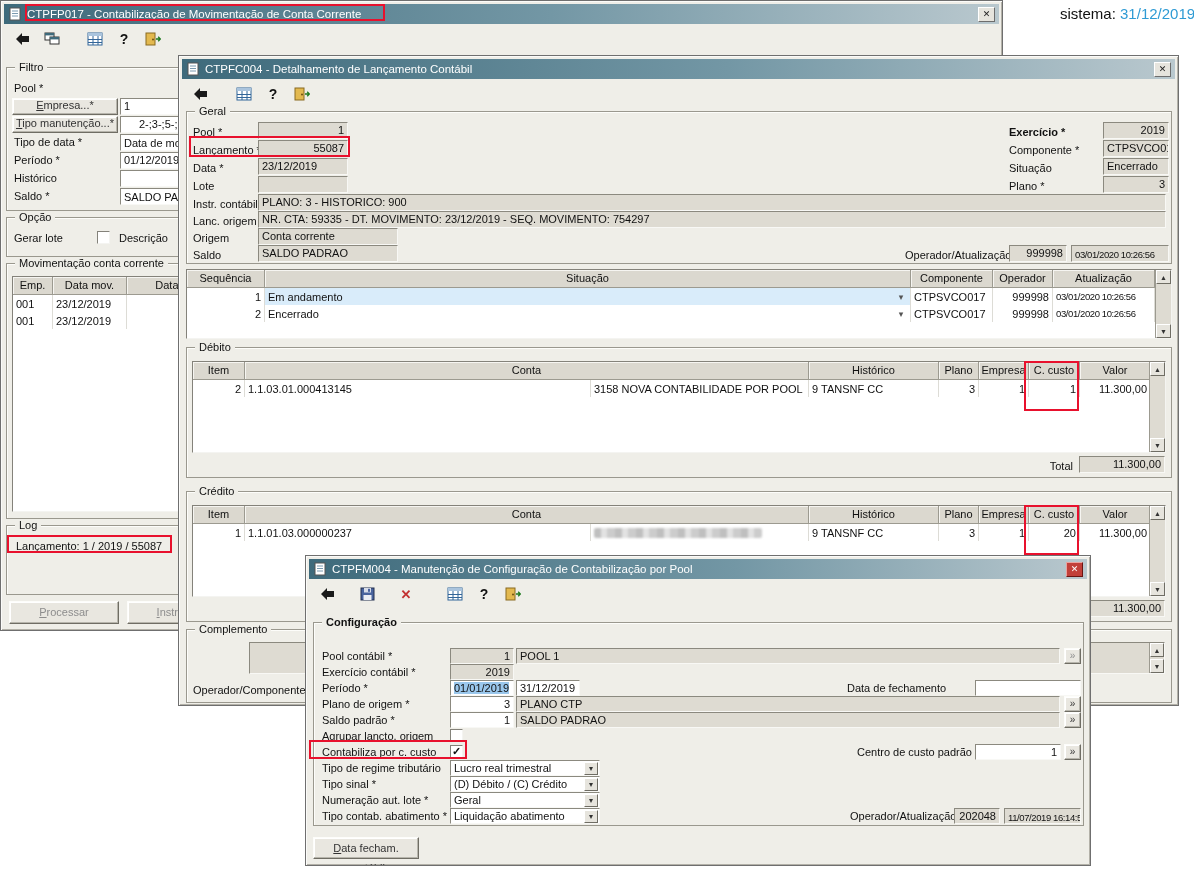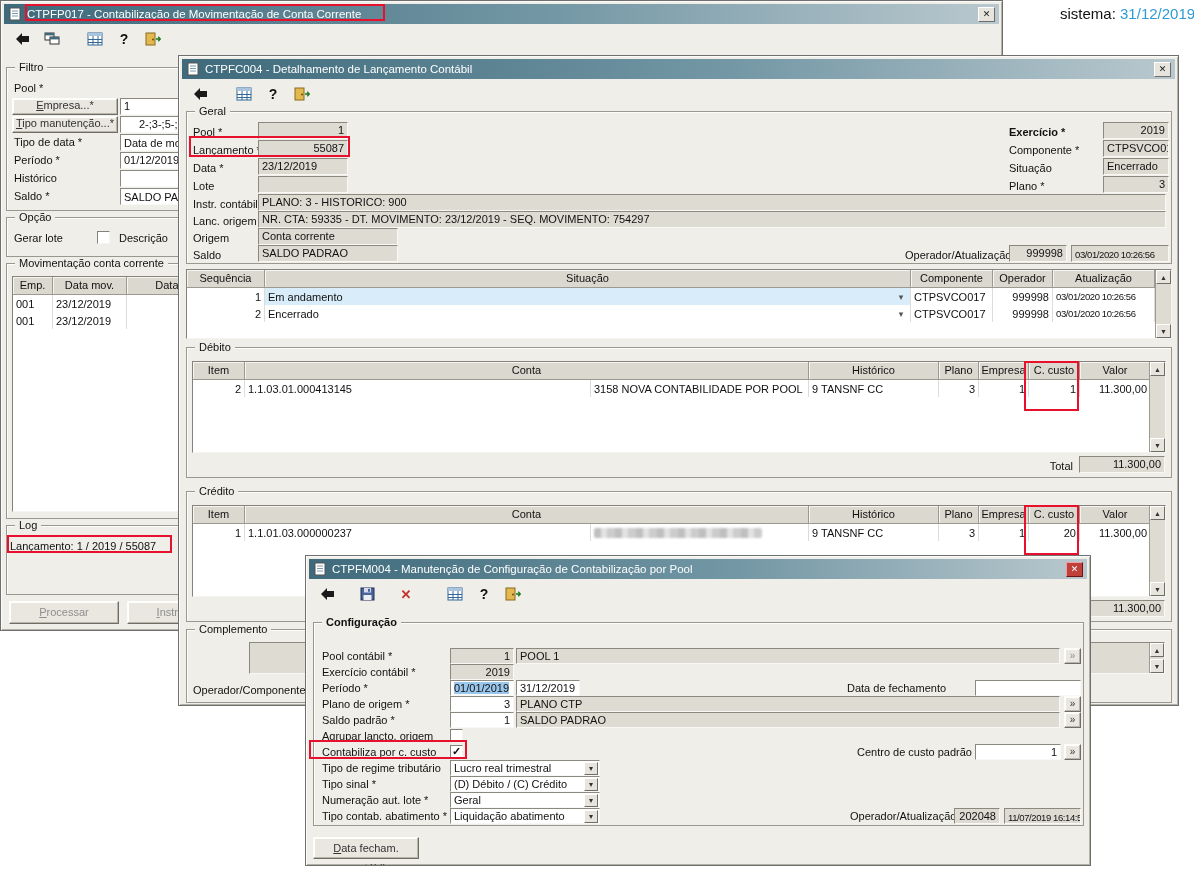--- a/index.html
+++ b/index.html
@@ -159,21 +159,21 @@
       </div>
       <div class="grow">
         <div class="gc" style="width:40px">001</div>
         <div class="gc" style="width:74px">23/12/2019</div>
       </div>
     </div>
   </div>
 
   <div class="group" style="left:5px;top:524px;width:363px;height:70px;">
     <span class="legend">Log</span>
-    <span class="lbl" style="left:3px;top:14px;">Lançamento: 1 / 2019 / 55087</span>
+    <span class="lbl" style="left:9px;top:14px;">Lançamento: 1 / 2019 / 55087</span>
   </div>
 
   <div class="btn dim" style="left:8px;top:600px;width:110px;height:23px;line-height:21px;"><u>P</u>rocessar</div>
   <div class="btn dim" style="left:126px;top:600px;width:110px;height:23px;line-height:21px;"><u>I</u>nstruções</div>
 </section>
 
 <section class="window" style="left:178px;top:55px;width:1001px;height:651px;z-index:20;">
   <div class="titlebar">
     <span class="ticon">
       <svg width="14" height="14" viewBox="0 0 14 14">

